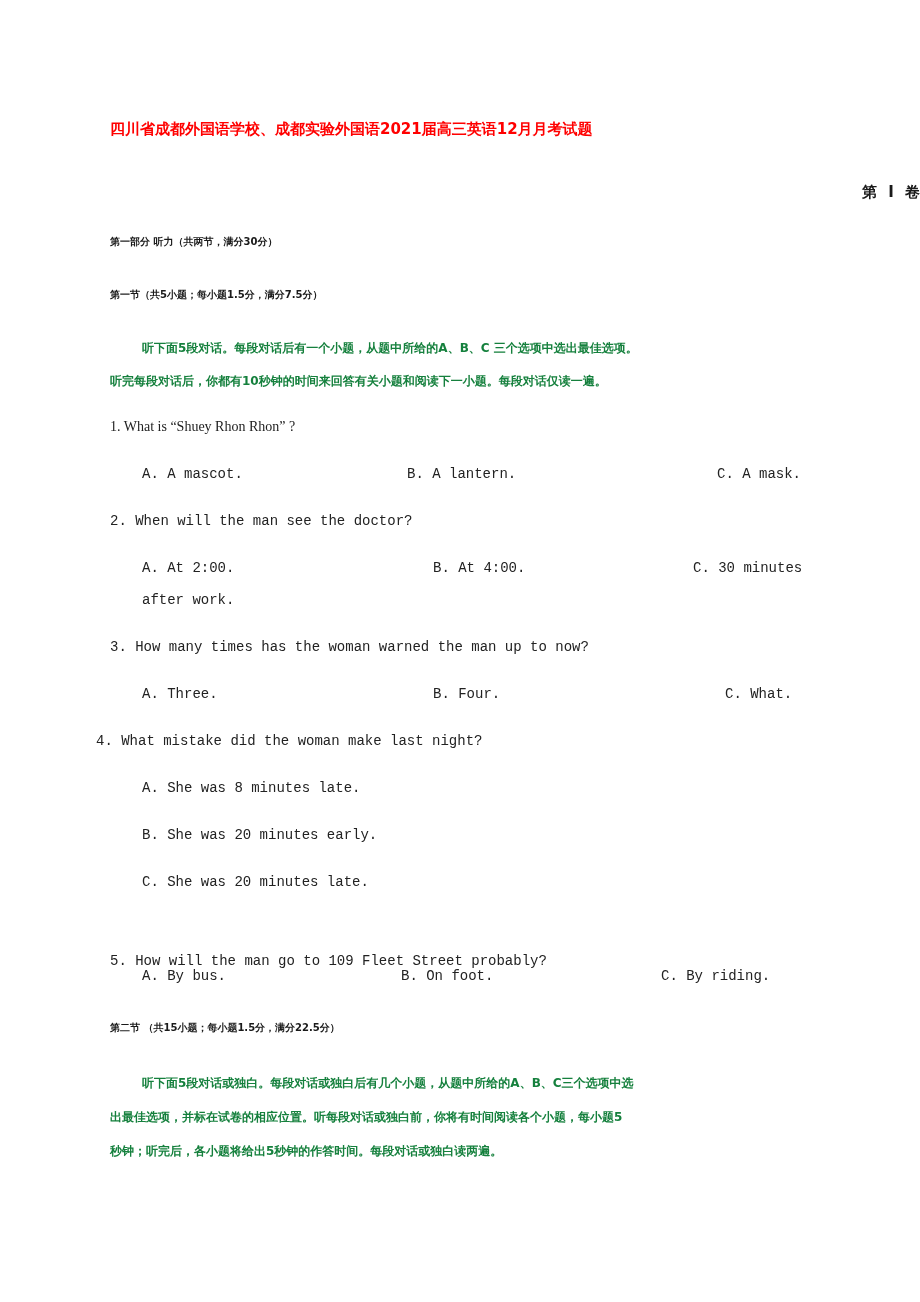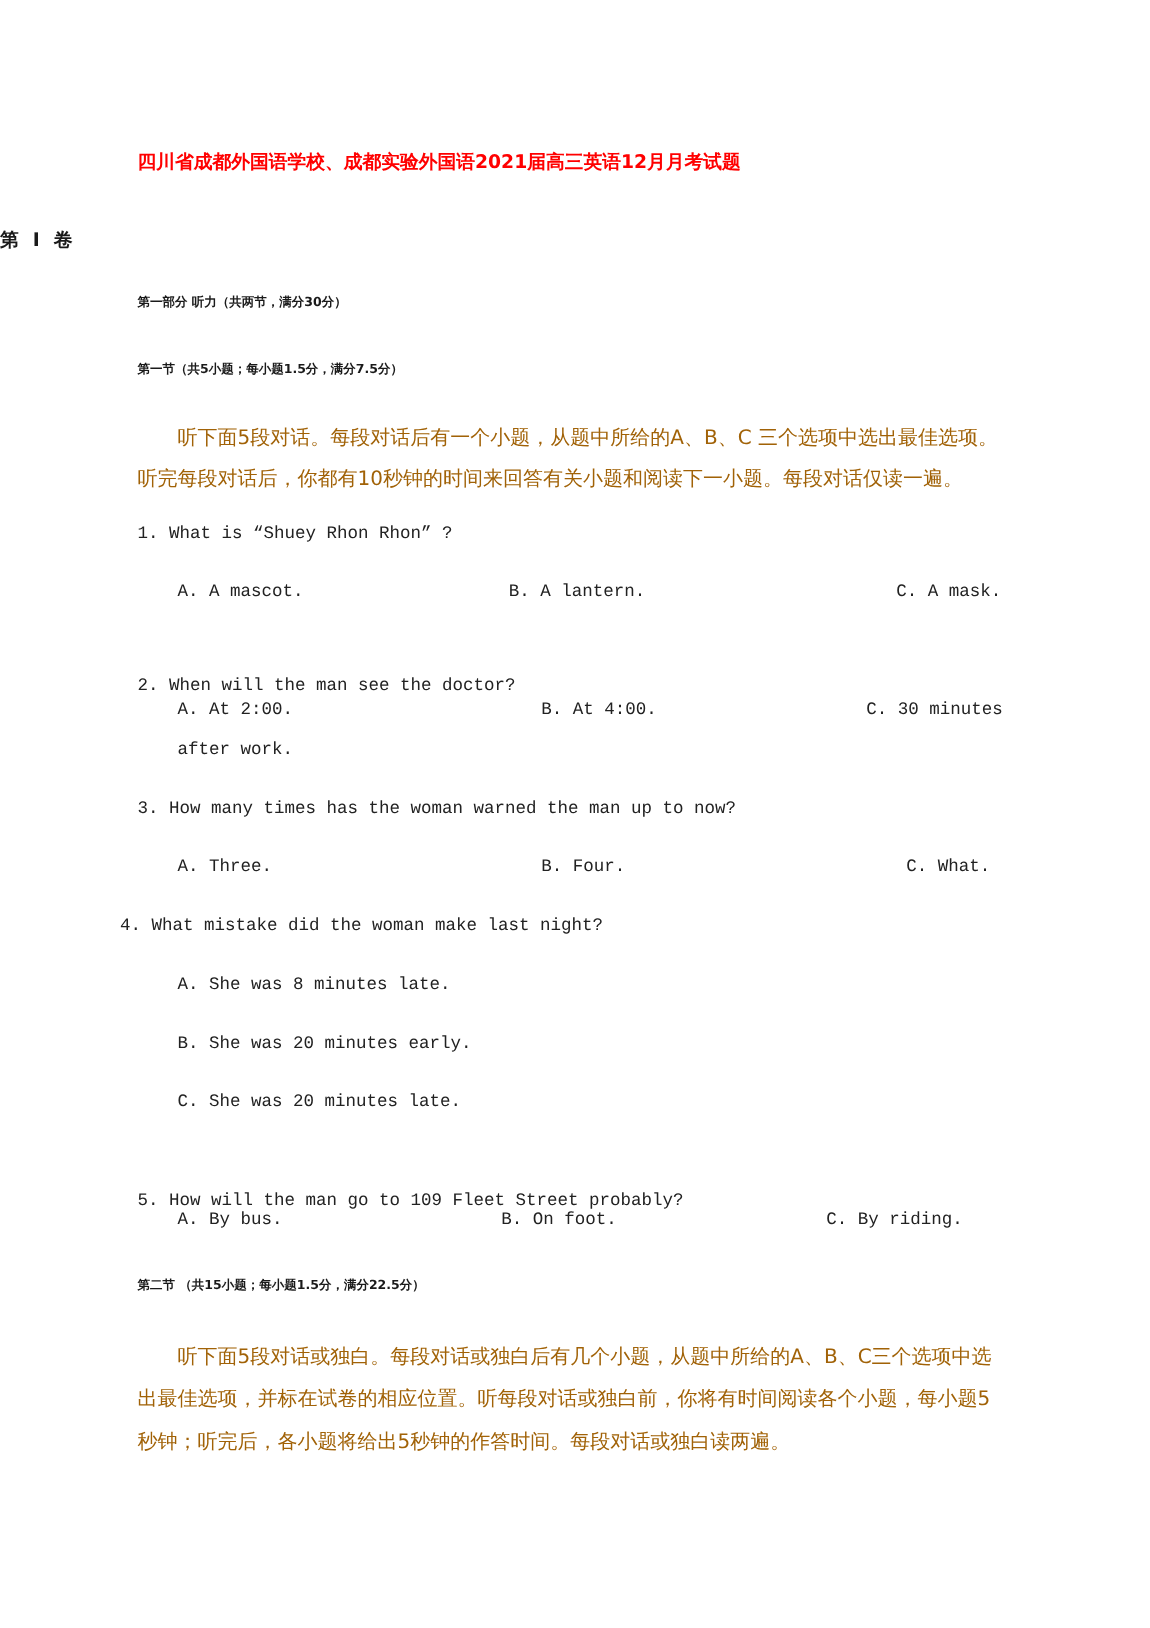--- a/index.html
+++ b/index.html
@@ -1,44 +1,44 @@
 <!DOCTYPE html>
 <html><head>
 <meta charset="utf-8">
 <style>
   html, body { margin: 0; padding: 0; background: #ffffff; }
   body { width: 920px; height: 1302px; position: relative; overflow: hidden;
          font-family: "DejaVu Serif", "Liberation Serif", serif; color: #1a1a1a; }
   .abs { position: absolute; white-space: nowrap; }
   .title { left: 110px; top: 120px; width: 700px; font-size: 15px; font-weight: bold;
            color: #ff0000; font-family: "DejaVu Sans", sans-serif; letter-spacing: 0px; }
-  .vol { left: 0; width: 920px; text-align: left; top: 183px; font-size: 15px; font-weight: bold;
+  .vol { left: 0; width: 920px; text-align: right; top: 183px; font-size: 15px; font-weight: bold;
          font-family: "DejaVu Sans", sans-serif; word-spacing: 6px; }
   .h { font-size: 10px; font-weight: bold; font-family: "DejaVu Sans", sans-serif; left: 110px; }
-  .p { font-size: 16px; font-family: "DejaVu Sans", sans-serif; color: #a16207; }
+  .p { font-size: 12px; font-family: "DejaVu Sans", sans-serif; color: #15803d; font-weight: bold; }
   .q { font-size: 14px; font-family: "Liberation Mono", "DejaVu Sans Mono", monospace; color: #222; }
 </style>
 </head>
 <body>
 
 <div class="abs title">四川省成都外国语学校、成都实验外国语2021届高三英语12月月考试题</div>
 <div class="abs vol">第 Ⅰ 卷</div>
 
 <div class="abs h" style="top:235px;">第一部分 听力（共两节，满分30分）</div>
 <div class="abs h" style="top:288px;">第一节（共5小题；每小题1.5分，满分7.5分）</div>
 
 <div class="abs p" style="left:142px; top:340px;">听下面5段对话。每段对话后有一个小题，从题中所给的A、B、C 三个选项中选出最佳选项。</div>
 <div class="abs p" style="left:110px; top:373px;">听完每段对话后，你都有10秒钟的时间来回答有关小题和阅读下一小题。每段对话仅读一遍。</div>
 
-<div class="abs q" style="left:110px; top:419px;">1.  What is “Shuey Rhon Rhon” ?</div>
+<div class="abs q" style="left:110px; top:419px;font-family:Liberation Serif, serif;">1.  What is “Shuey Rhon Rhon” ?</div>
 <div class="abs q" style="left:142px; top:466px;">A. A mascot.</div>
 <div class="abs q" style="left:407px; top:466px;">B. A lantern.</div>
 <div class="abs q" style="left:717px; top:466px;">C. A mask.</div>
 
-<div class="abs q" style="left:110px; top:513px;margin-top:28px;">2.  When will the man see the doctor?</div>
+<div class="abs q" style="left:110px; top:513px;">2.  When will the man see the doctor?</div>
 <div class="abs q" style="left:142px; top:560px;">A. At 2:00.</div>
 <div class="abs q" style="left:433px; top:560px;">B. At 4:00.</div>
 <div class="abs q" style="left:693px; top:560px;">C.  30  minutes</div>
 <div class="abs q" style="left:142px; top:592px;">after work.</div>
 
 <div class="abs q" style="left:110px; top:639px;">3.   How many times has the woman warned the man up to now?</div>
 <div class="abs q" style="left:142px; top:686px;">A.  Three.</div>
 <div class="abs q" style="left:433px; top:686px;">B.  Four.</div>
 <div class="abs q" style="left:725px; top:686px;">C.  What.</div>
 

